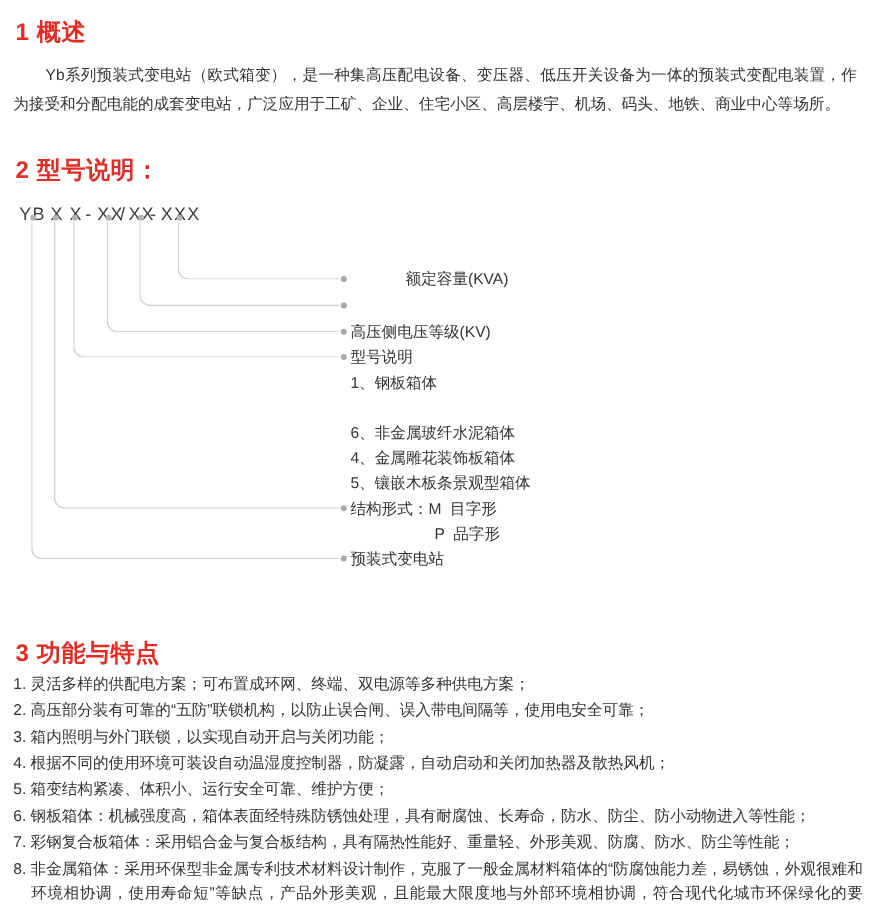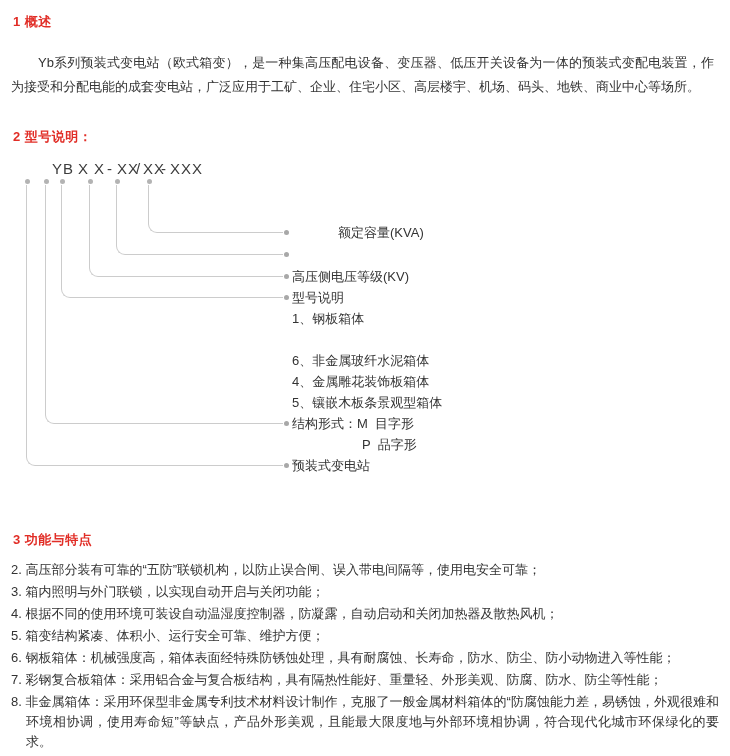--- a/index.html
+++ b/index.html
@@ -6,38 +6,38 @@
   html, body { margin: 0; padding: 0; background: #ffffff; }
   body {
     width: 730px; height: 756px; overflow: hidden;
     font-family: "Liberation Sans", "DejaVu Sans", sans-serif;
     color: #333333;
   }
   .page { position: relative; width: 730px; height: 756px; background: #ffffff; }
 
   .sec-heading {
     position: absolute; left: 13px;
-    font-size: 13px; font-weight: bold; color: #e12d26;
+    font-size: 20px; font-weight: bold; color: #e12d26;
     letter-spacing: 0.5px; white-space: pre;
   }
   #h1 { top: 13px; }
   #h2 { top: 128px; }
   #h3 { top: 531px; }
 
   .overview-para {
     position: absolute; left: 11px; top: 51px; width: 703px;
     font-size: 13px; line-height: 24px; text-indent: 27px;
     color: #333333; text-align: justify;
   }
 
   
   .diagram { position: absolute; left: 0; top: 155px; width: 730px; height: 330px; }
   .code-token {
-    position: absolute; top: 6px; height: 16px; line-height: 16px;
-    font-size: 15px; color: #3d3d3d; letter-spacing: 1px; white-space: pre; margin-left: 36px;
+    position: absolute; top: 16px; height: 16px; line-height: 16px;
+    font-size: 15px; color: #3d3d3d; letter-spacing: 1px; white-space: pre;
   }
   .code-dot {
     position: absolute; top: 24px; width: 5px; height: 5px;
     border-radius: 50%; background: #b3b3b3;
   }
   .connector {
     position: absolute;
     border-left: 1px solid #cccccc;
     border-bottom: 1px solid #cccccc;
     border-bottom-left-radius: 9px;
@@ -106,20 +106,21 @@
       <div class="diagram-label" style="left: 292px; top: 259px;">结构形式：M  目字形</div>
       <div class="diagram-label" style="left: 362px; top: 280px;">P  品字形</div>
       <div class="connector" style="left: 26px; top: 30px; width: 257px; height: 281px;"></div>
       <div class="row-bullet" style="left: 284px; top: 308px;"></div>
       <div class="diagram-label" style="left: 292px; top: 301px;">预装式变电站</div>
     </div>
 
   <div id="h3" class="sec-heading">3 功能与特点</div>
 
   <div id="features" class="feature-list">
+      <div class="feature-item">1. 灵活多样的供配电方案；可布置成环网、终端、双电源等多种供电方案；</div>
       <div class="feature-item">2. 高压部分装有可靠的“五防”联锁机构，以防止误合闸、误入带电间隔等，使用电安全可靠；</div>
       <div class="feature-item">3. 箱内照明与外门联锁，以实现自动开启与关闭功能；</div>
       <div class="feature-item">4. 根据不同的使用环境可装设自动温湿度控制器，防凝露，自动启动和关闭加热器及散热风机；</div>
       <div class="feature-item">5. 箱变结构紧凑、体积小、运行安全可靠、维护方便；</div>
       <div class="feature-item">6. 钢板箱体：机械强度高，箱体表面经特殊防锈蚀处理，具有耐腐蚀、长寿命，防水、防尘、防小动物进入等性能；</div>
       <div class="feature-item">7. 彩钢复合板箱体：采用铝合金与复合板结构，具有隔热性能好、重量轻、外形美观、防腐、防水、防尘等性能；</div>
       <div class="feature-item">8. 非金属箱体：采用环保型非金属专利技术材料设计制作，克服了一般金属材料箱体的“防腐蚀能力差，易锈蚀，外观很难和环境相协调，使用寿命短”等缺点，产品外形美观，且能最大限度地与外部环境相协调，符合现代化城市环保绿化的要求。</div>
     </div>
 
 </div>

